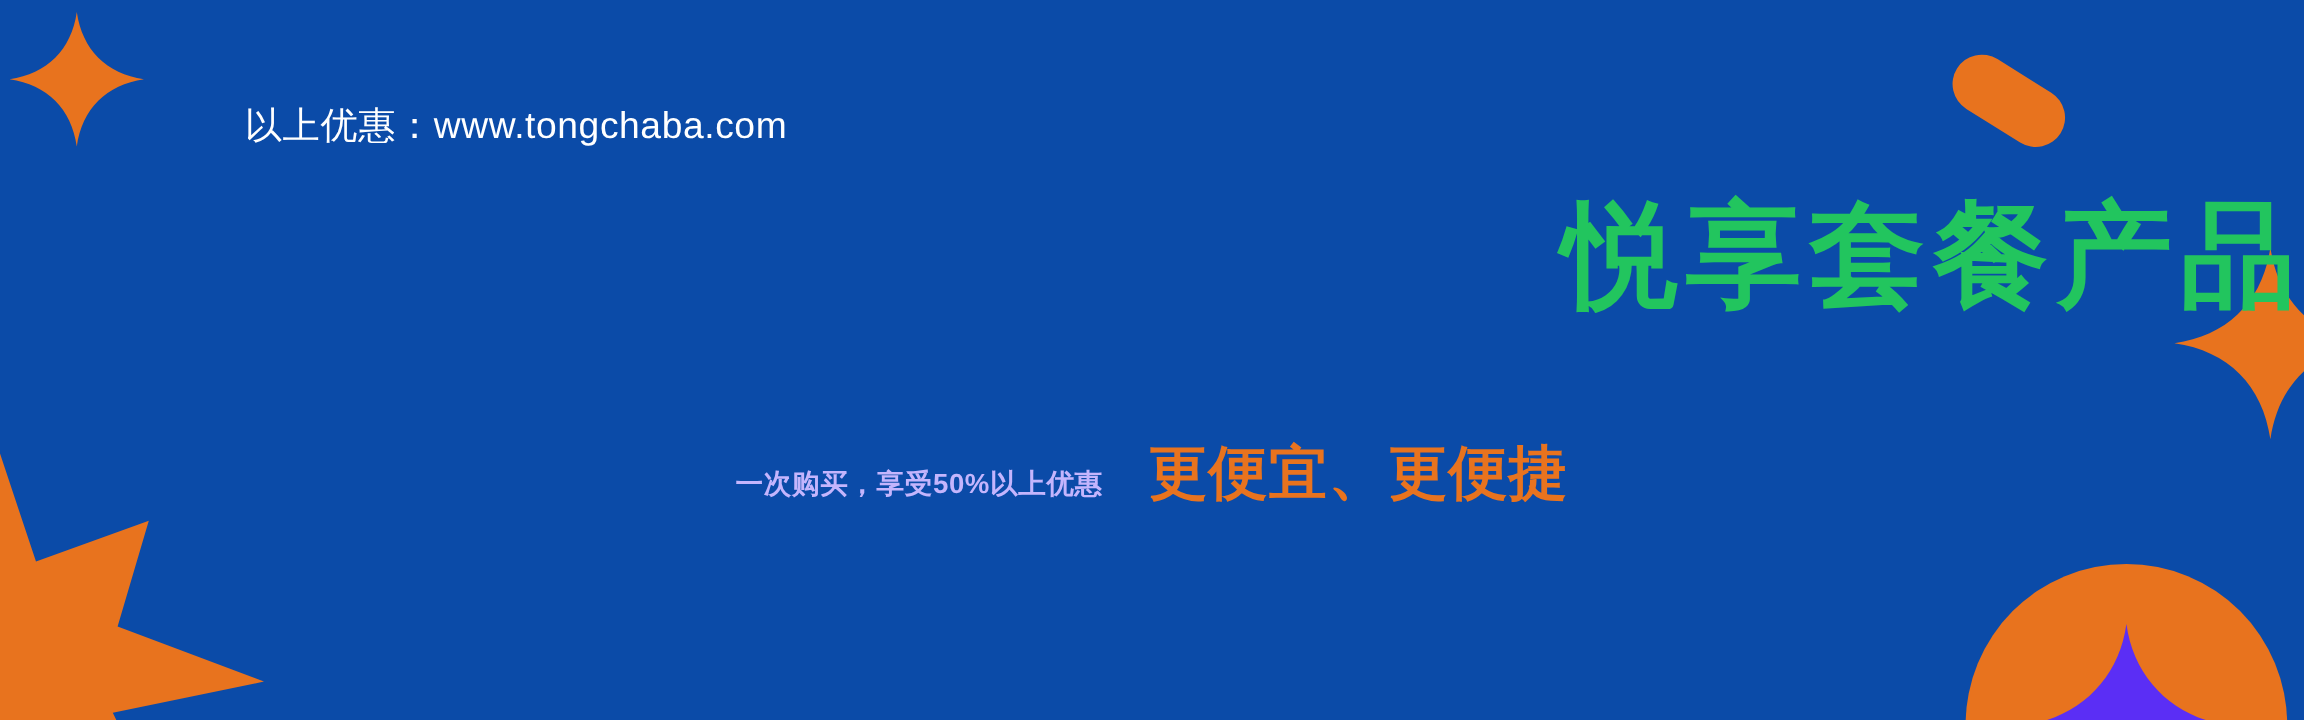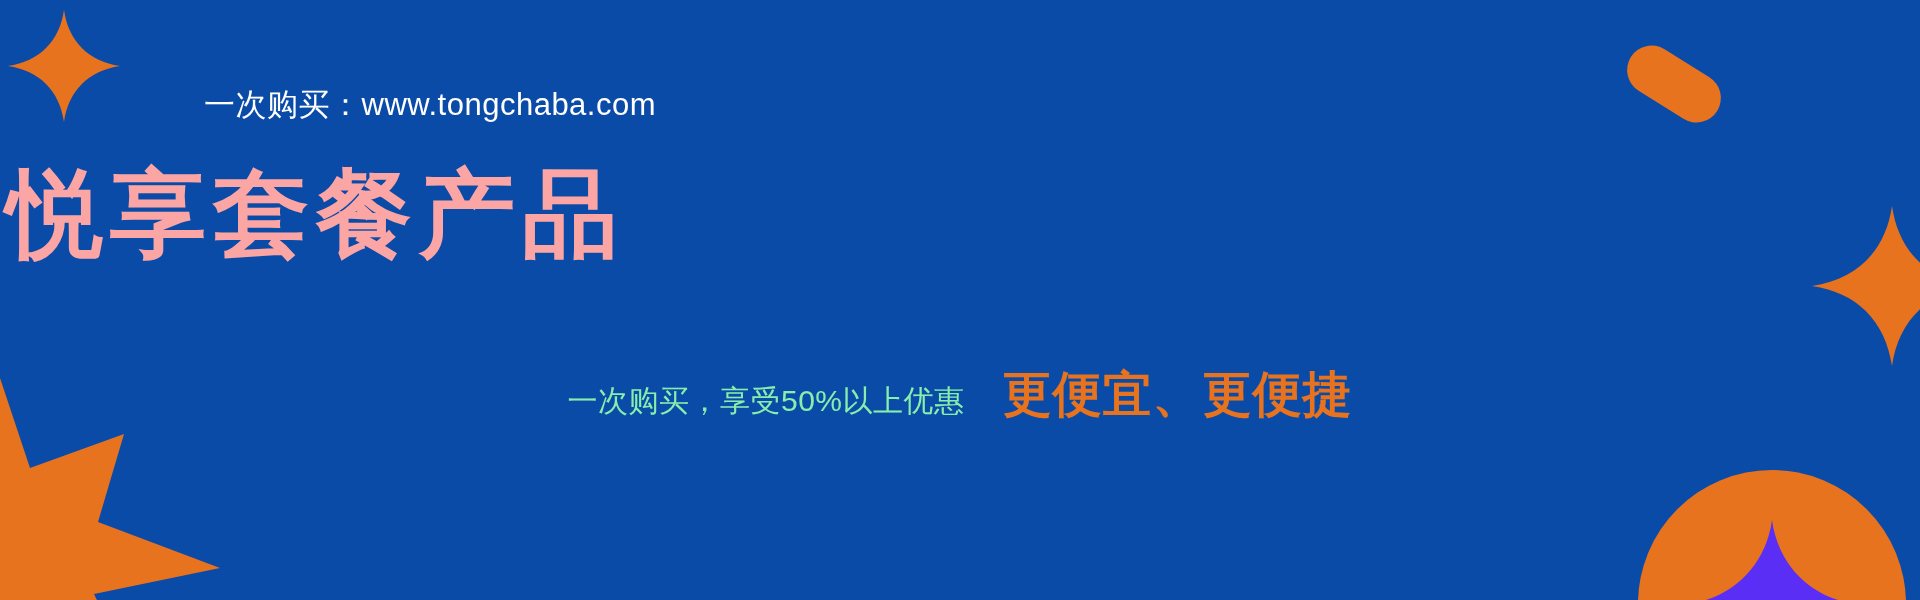--- a/index.html
+++ b/index.html
@@ -88,22 +88,22 @@
     white-space: nowrap;
   }
   #site-line .label { }
   #site-line .url { }
 
   #main-title {
     position: absolute;
     left: 0;
     right: 0;
     top: 160px;
-    text-align: left;
-    color: #fca5a5;
+    text-align: right;
+    color: #22c55e;
     font-size: 96px;
     font-weight: 700;
     letter-spacing: 7px;
     line-height: 1.12;
     white-space: nowrap;
     text-indent: 7px;
   }
 
   #tagline-row {
     position: absolute;
@@ -111,23 +111,23 @@
     right: 0;
     top: 362px;
     display: flex;
     justify-content: center;
     align-items: baseline;
     gap: 38px;
     white-space: nowrap;
   }
 
   #tagline-plain {
-    color: #86efac;
-    font-size: 30px;
-    font-weight: 400;
+    color: #c4b5fd;
+    font-size: 23px;
+    font-weight: 700;
     letter-spacing: 0.5px;
   }
 
   #tagline-accent {
     color: #e8731e;
     font-size: 49px;
     font-weight: 700;
     letter-spacing: 1px;
   }
 </style>
@@ -165,21 +165,21 @@
   <div class="deco circle-star" id="circle-bottom-right">
     <svg viewBox="0 0 268 268" aria-hidden="true">
       <circle cx="134" cy="134" r="134" fill="#e8731e"></circle>
       <path d="M134 50 C140 95 173 128 218 134 C173 140 140 173 134 218 C128 173 95 140 50 134 C95 128 128 95 134 50 Z" fill="#5b2ef5"></path>
     </svg>
   </div>
 
   <div id="content">
 
     <div id="site-line">
-      <span class="label">一次购买：</span><span class="url">www.tongchaba.com</span>
+      <span class="label">以上优惠：</span><span class="url">www.tongchaba.com</span>
     </div>
 
     <div id="main-title">悦享套餐产品</div>
 
     <div id="tagline-row">
       <span id="tagline-plain">一次购买，享受50%以上优惠</span>
       <span id="tagline-accent">更便宜、更便捷</span>
     </div>
 
   </div>

